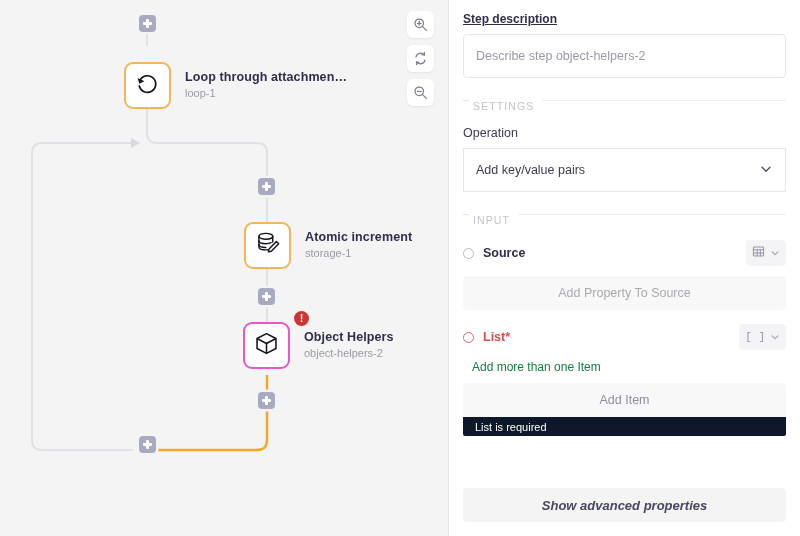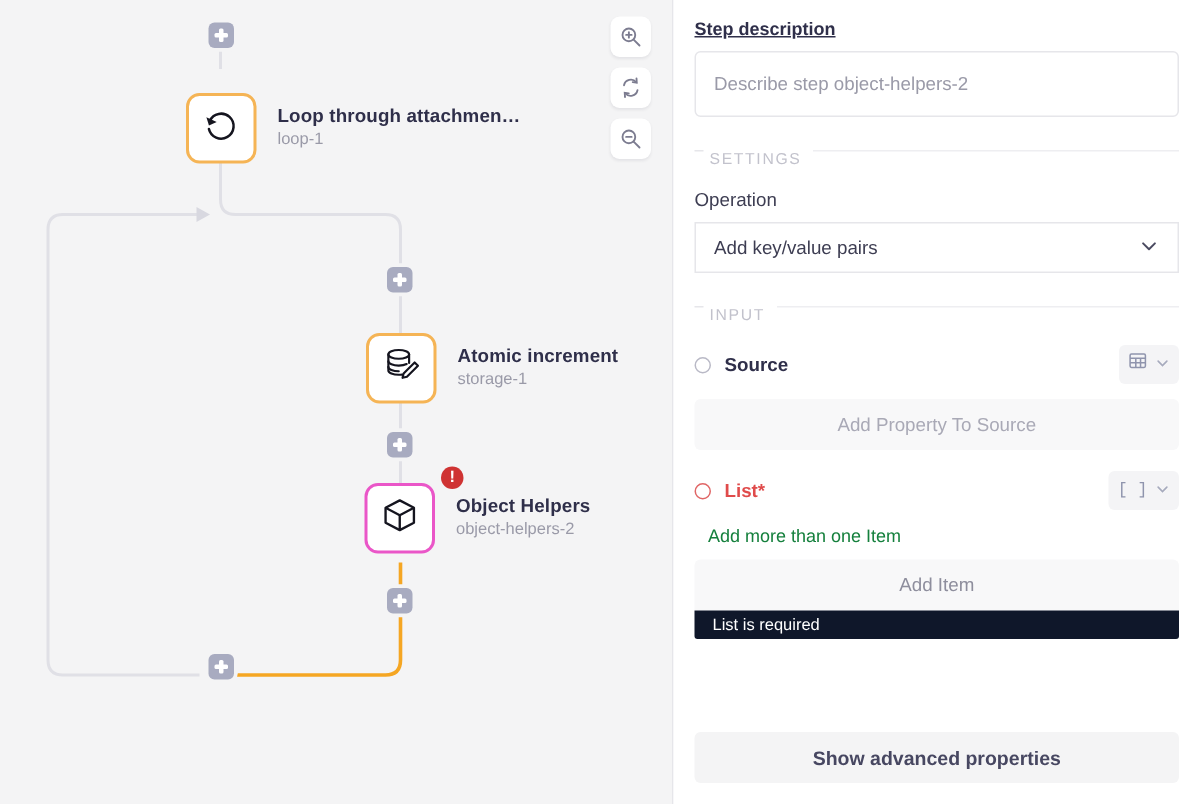--- a/index.html
+++ b/index.html
@@ -109,21 +109,21 @@
   }
   .section-div .dash-l { width: 6px; height: 1px; background: #e6e6ea; }
   .section-div .sec-label {
     font-size: 10.5px; letter-spacing: 1.1px; color: #c2c2cc;
     padding: 0 8px 0 4px; white-space: nowrap;
   }
   .section-div .line { flex: 1; height: 1px; background: #eeeef1; }
 
   .op-label { font-size: 12.5px; color: #3d3d52; margin-bottom: 8px; }
   .select-box {
-    width: 100%; height: 34px;
+    width: 100%; height: 44px;
     border: 1px solid #e6e6ea; border-radius: 0;
     background: #fff;
     display: flex; align-items: center; justify-content: space-between;
     padding: 0 12px;
     font-size: 12.5px; color: #3d3d52;
     cursor: pointer;
   }
 
   .prop-row {
     display: flex; align-items: center;
@@ -178,20 +178,21 @@
 
   .advanced-btn {
     position: absolute;
     left: 14px; bottom: 14px;
     width: 323px; height: 34px;
     background: #f4f4f5; border: none; border-radius: 4px;
     font-family: "Liberation Sans", sans-serif;
     font-size: 13px; font-weight: bold; color: #474761;
     display: flex; align-items: center; justify-content: center;
     cursor: pointer;
+    font-style: italic;
   }
 </style>
 </head>
 <body>
 
 <div id="app">
 
   <div id="canvas">
 
     <svg id="edges" viewBox="0 0 449 536" width="449" height="536">

